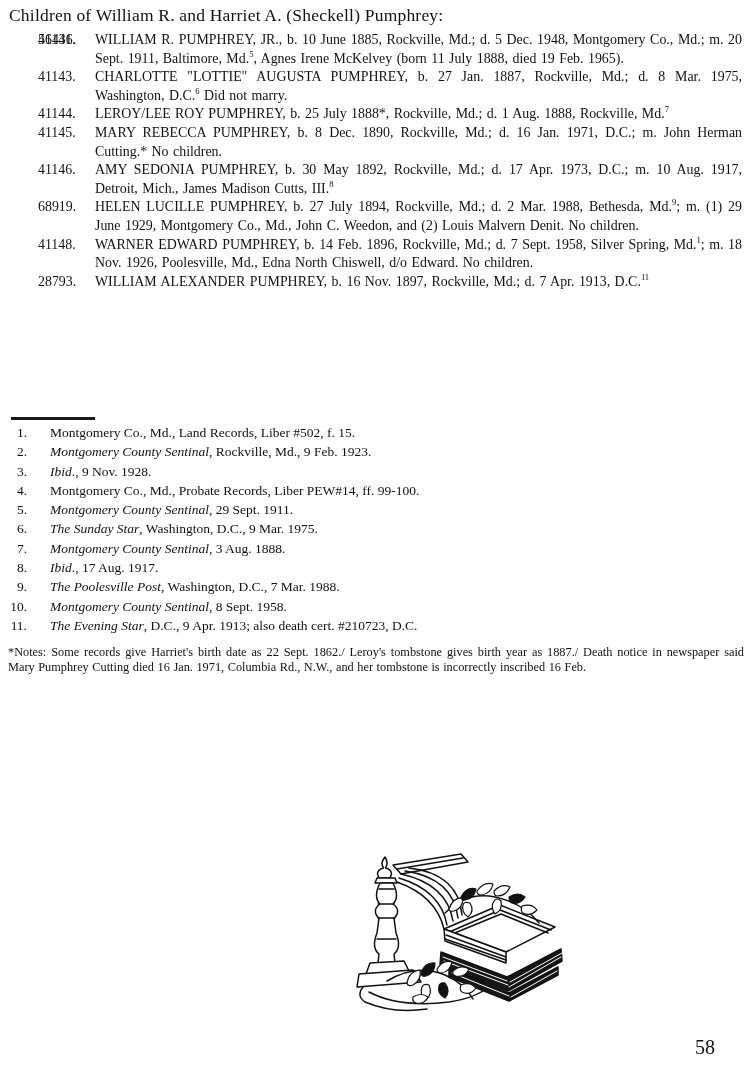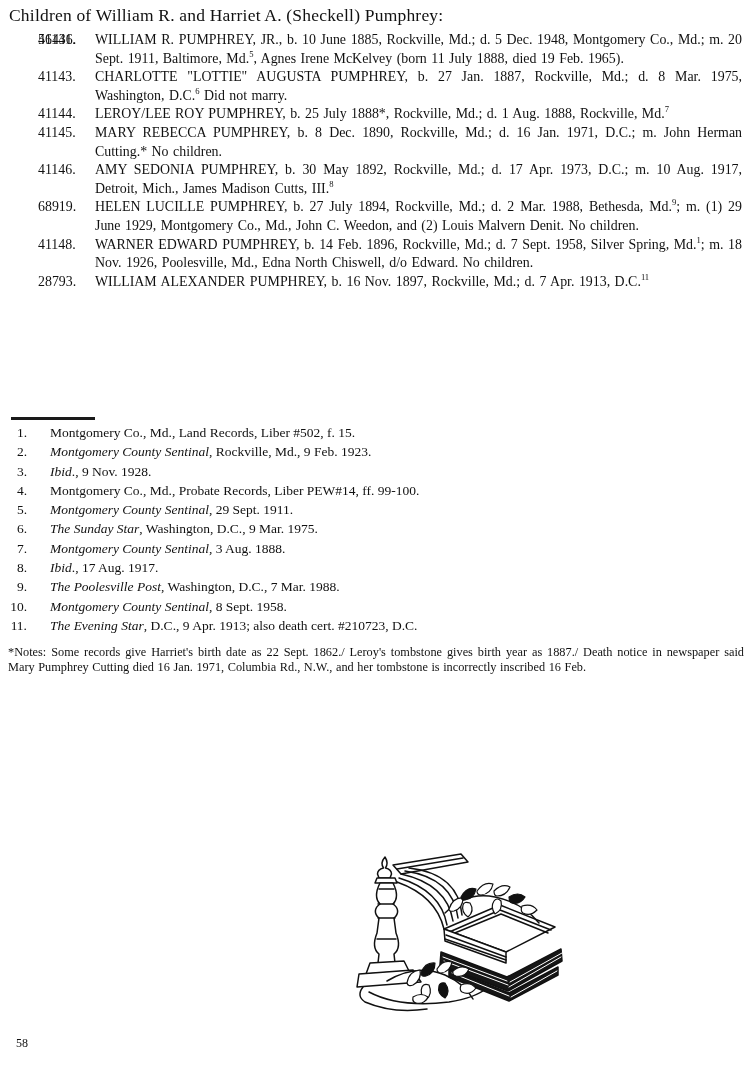--- a/index.html
+++ b/index.html
@@ -20,21 +20,21 @@
   .fn-rule{position:absolute;top:417px;left:11px;width:84px;height:2.5px;background:#1a1a1a;}
   .footnotes{position:absolute;top:423px;left:8px;width:730px;}
   .footnote{display:flex;font-size:13.5px;line-height:19.3px;}
   .footnote .fn-num{width:19px;text-align:right;flex:0 0 19px;margin-right:5px;}
   .footnote .fn-text{flex:1;margin-left:18px;}
   .notes{
     position:absolute;top:645px;left:8px;width:736px;
     font-size:12.3px;line-height:15px;text-align:justify;word-spacing:.5px;
   }
   .illustration{position:absolute;top:851px;left:349px;width:216px;height:164px;}
-  .pageno{position:absolute;top:1036px;left:16px;width:712px;text-align:left;font-size:12px;}
+  .pageno{position:absolute;top:1036px;left:3px;width:712px;text-align:right;font-size:20px;}
 </style>
 </head>
 <body>
 
 <div class="sheet">
 
   <div class="heading">Children of William R. and Harriet A. (Sheckell) Pumphrey:</div>
 
   <div class="entries" id="entries">
       <div class="entry"><span class="num">41141.</span></div>

